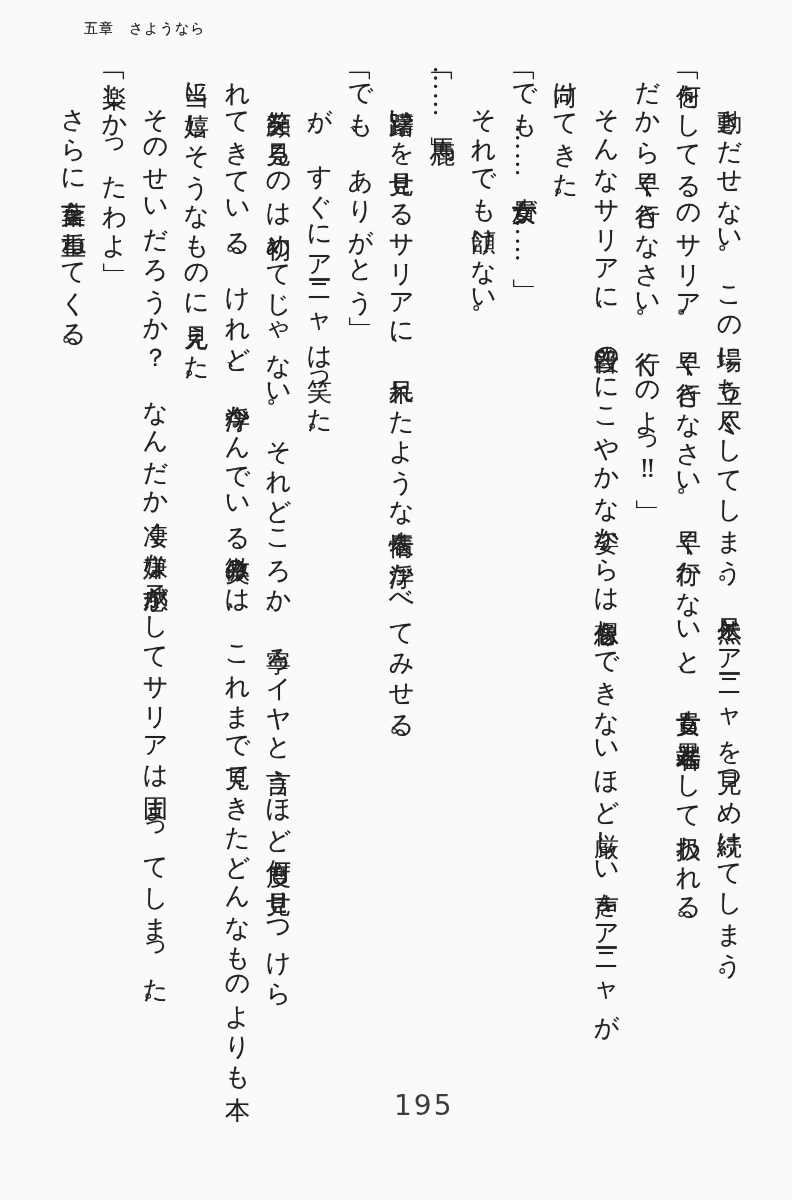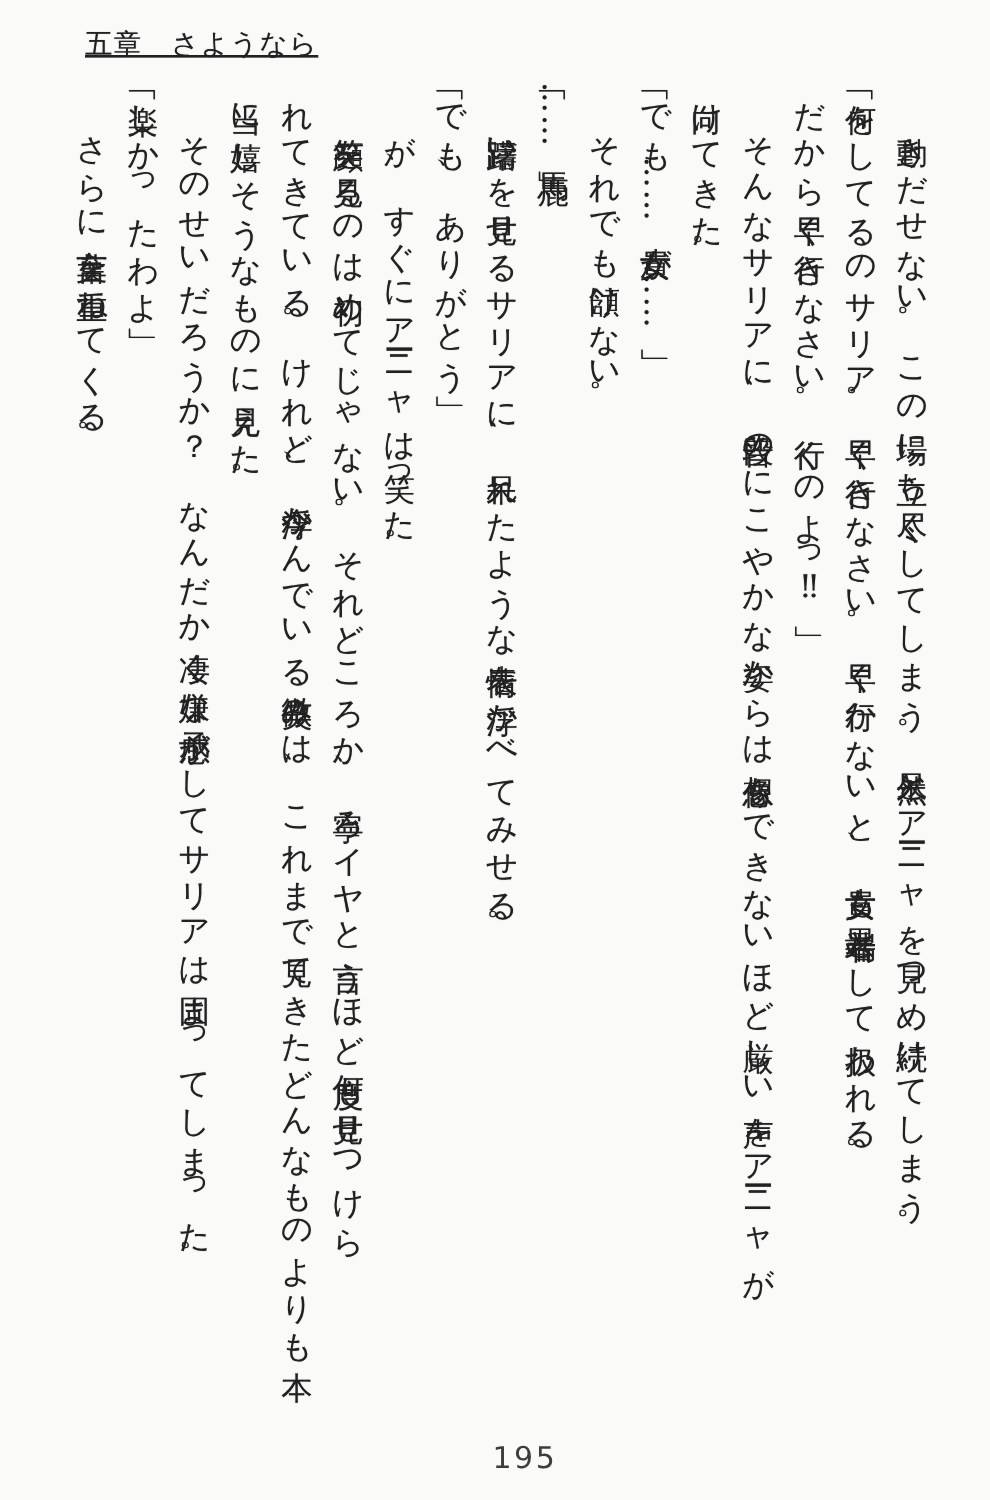--- a/index.html
+++ b/index.html
@@ -18,27 +18,26 @@
     color: var(--text);
     overflow: hidden;
   }
   .page {
     position: absolute;
     inset: 0;
   }
   .running-header {
     position: absolute;
     top: 20px;
-    left: 68px;
-    font-size: 22px;
+    left: 84px;
+    font-size: 14px;
     letter-spacing: 1px;
     color: var(--text);
     text-shadow: 0 0 0.7px rgba(30,30,30,0.55);
     white-space: pre;
-    text-decoration: underline;
   }
   .text-body {
     position: absolute;
     top: 64px;
     right: 42px;
     height: 1080px;
     writing-mode: vertical-rl;
     text-orientation: mixed;
     font-size: 25px;
     letter-spacing: 1.4px;
@@ -48,24 +47,24 @@
     margin: 0;
     padding: 0;
     line-height: 41px;
     white-space: nowrap;
   }
   .text-body p.line.indented {
     text-indent: 26.5px;
   }
   .page-number {
     position: absolute;
-    top: 1152px;
+    top: 1089px;
     left: 394px;
     font-family: "DejaVu Sans", "Liberation Sans", sans-serif;
-    font-size: 24px;
+    font-size: 28px;
     letter-spacing: 2px;
     color: var(--muted);
     text-align: center;
   }
 </style>
 </head>
 <body>
 
 <div class="page">
 

